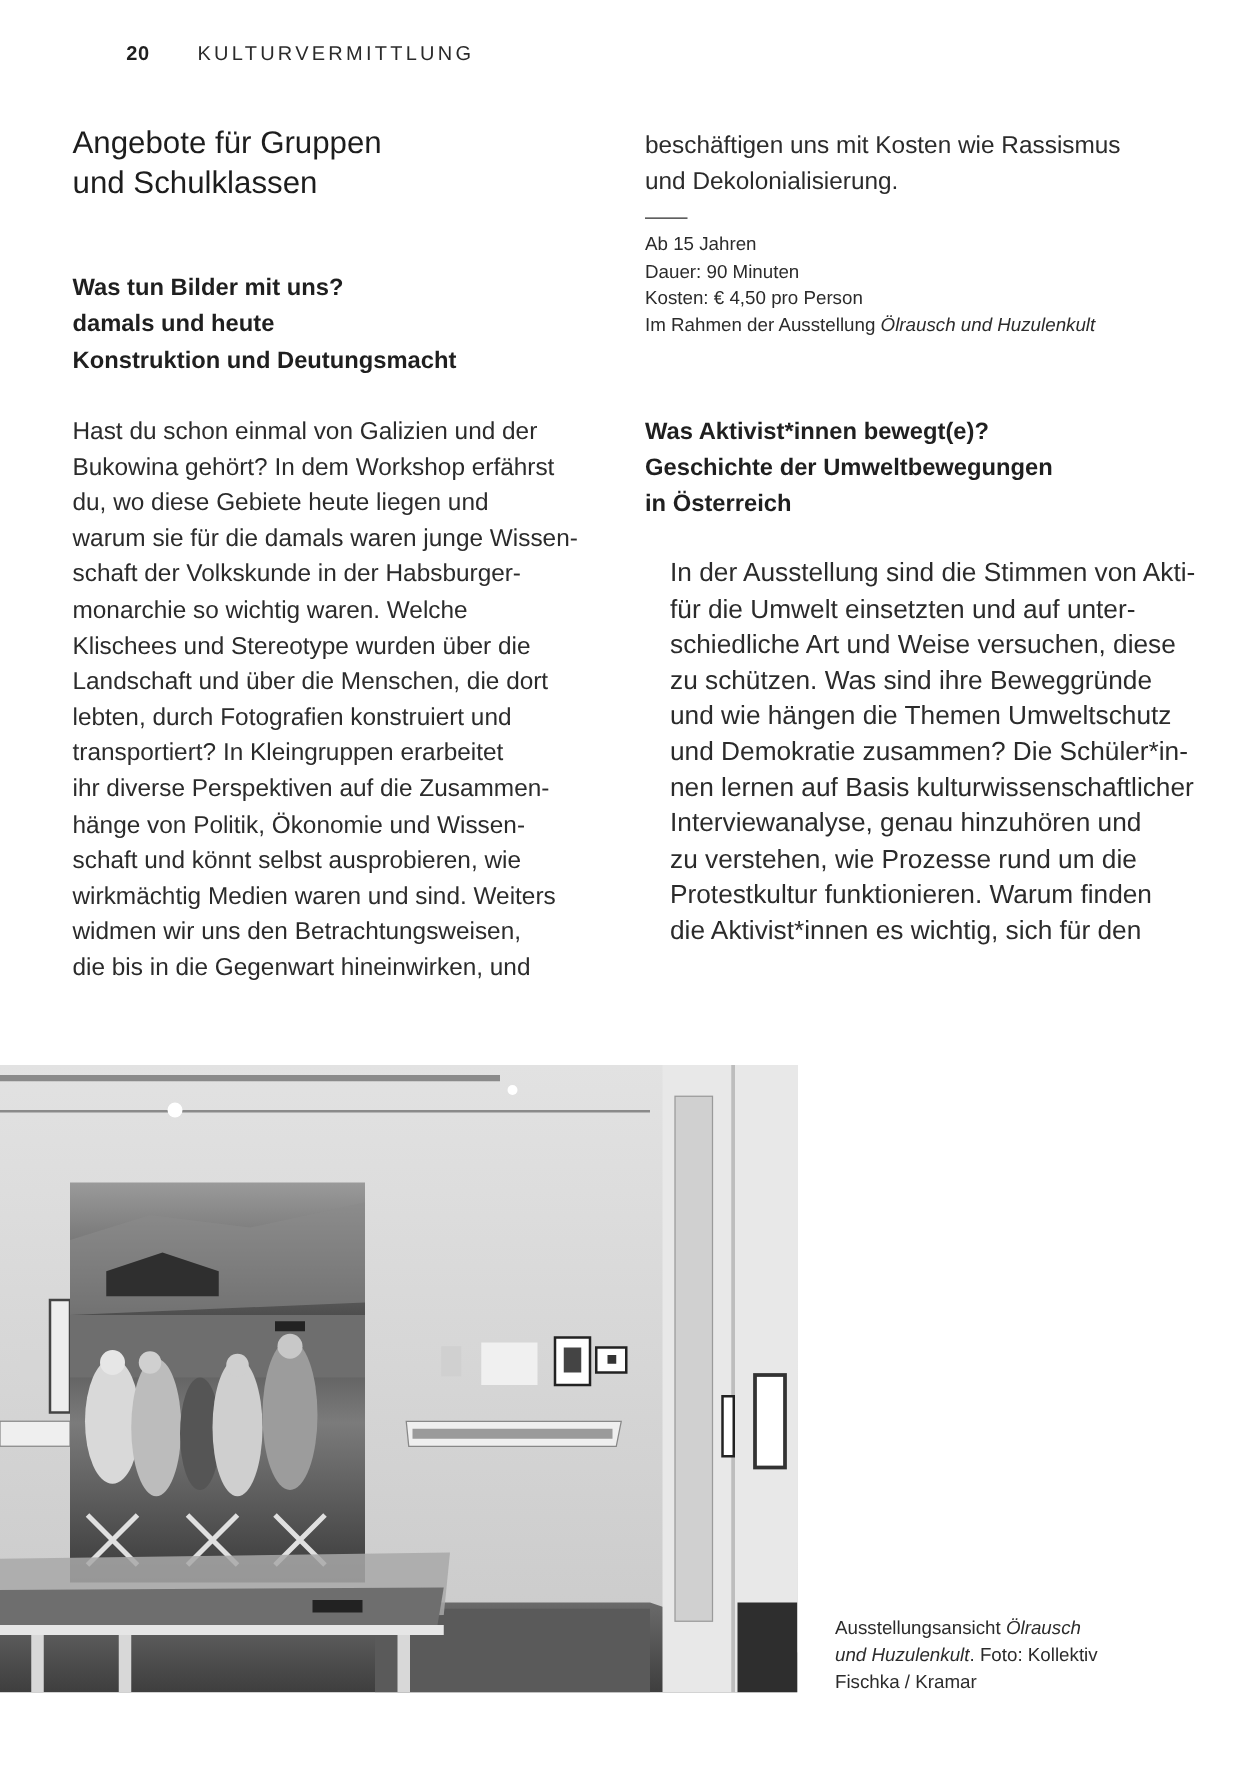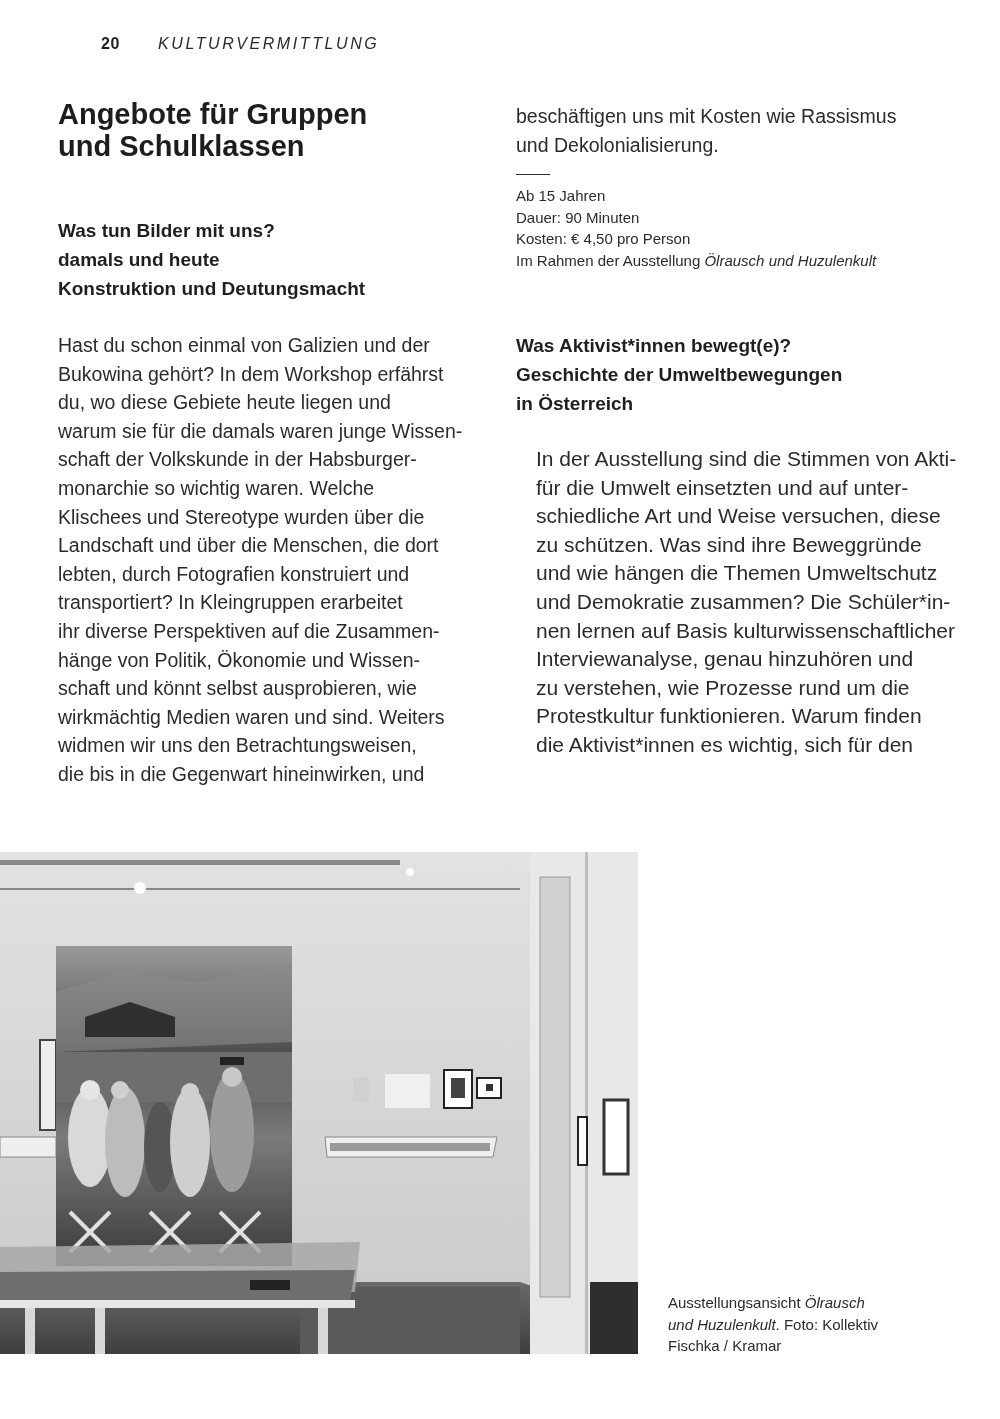--- a/index.html
+++ b/index.html
@@ -1,23 +1,23 @@
 <!DOCTYPE html>
 <html><head>
 <meta charset="utf-8">
 <style>
   html, body { margin:0; padding:0; background:#ffffff; }
   body { width:1000px; height:1419px; position:relative; overflow:hidden;
          font-family:"Liberation Sans", "DejaVu Sans", sans-serif; color:#1f1f1f; }
 
   .header { position:absolute; left:58px; top:35px; font-size:16px; letter-spacing:0.5px;margin-left:43px; }
   .header .num { font-weight:bold; }
-  .header .section { position:absolute; left:57px; top:0; letter-spacing:2.6px; white-space:nowrap; color:#2a2a2a;font-style:italic; }
+  .header .section { position:absolute; left:57px; top:0; letter-spacing:2.6px; white-space:nowrap; color:#2a2a2a; }
 
-  .title { position:absolute; left:58px; top:98px; font-size:29px; font-weight:bold; line-height:32px; color:#1d1d1d; }
+  .title { position:absolute; left:58px; top:98px; font-size:25px; font-weight:normal; line-height:32px; color:#1d1d1d; }
 
   .sub1 { position:absolute; left:58px; top:216px; font-size:19px; font-weight:bold; line-height:29px; }
   .body1 { position:absolute; left:58px; top:331px; font-size:19.5px; line-height:28.6px; color:#2b2b2b; }
   .line { display:block; white-space:nowrap; }
 
   .rcont { position:absolute; left:516px; top:102px; font-size:19.5px; line-height:28.6px; color:#2b2b2b; }
   .rule { position:absolute; left:516px; top:174px; width:34px; height:1px; background:#2b2b2b; }
   .meta { position:absolute; left:516px; top:185px; font-size:15px; line-height:21.5px; color:#2b2b2b; }
   .meta i, .caption i { font-style:italic; }
 

